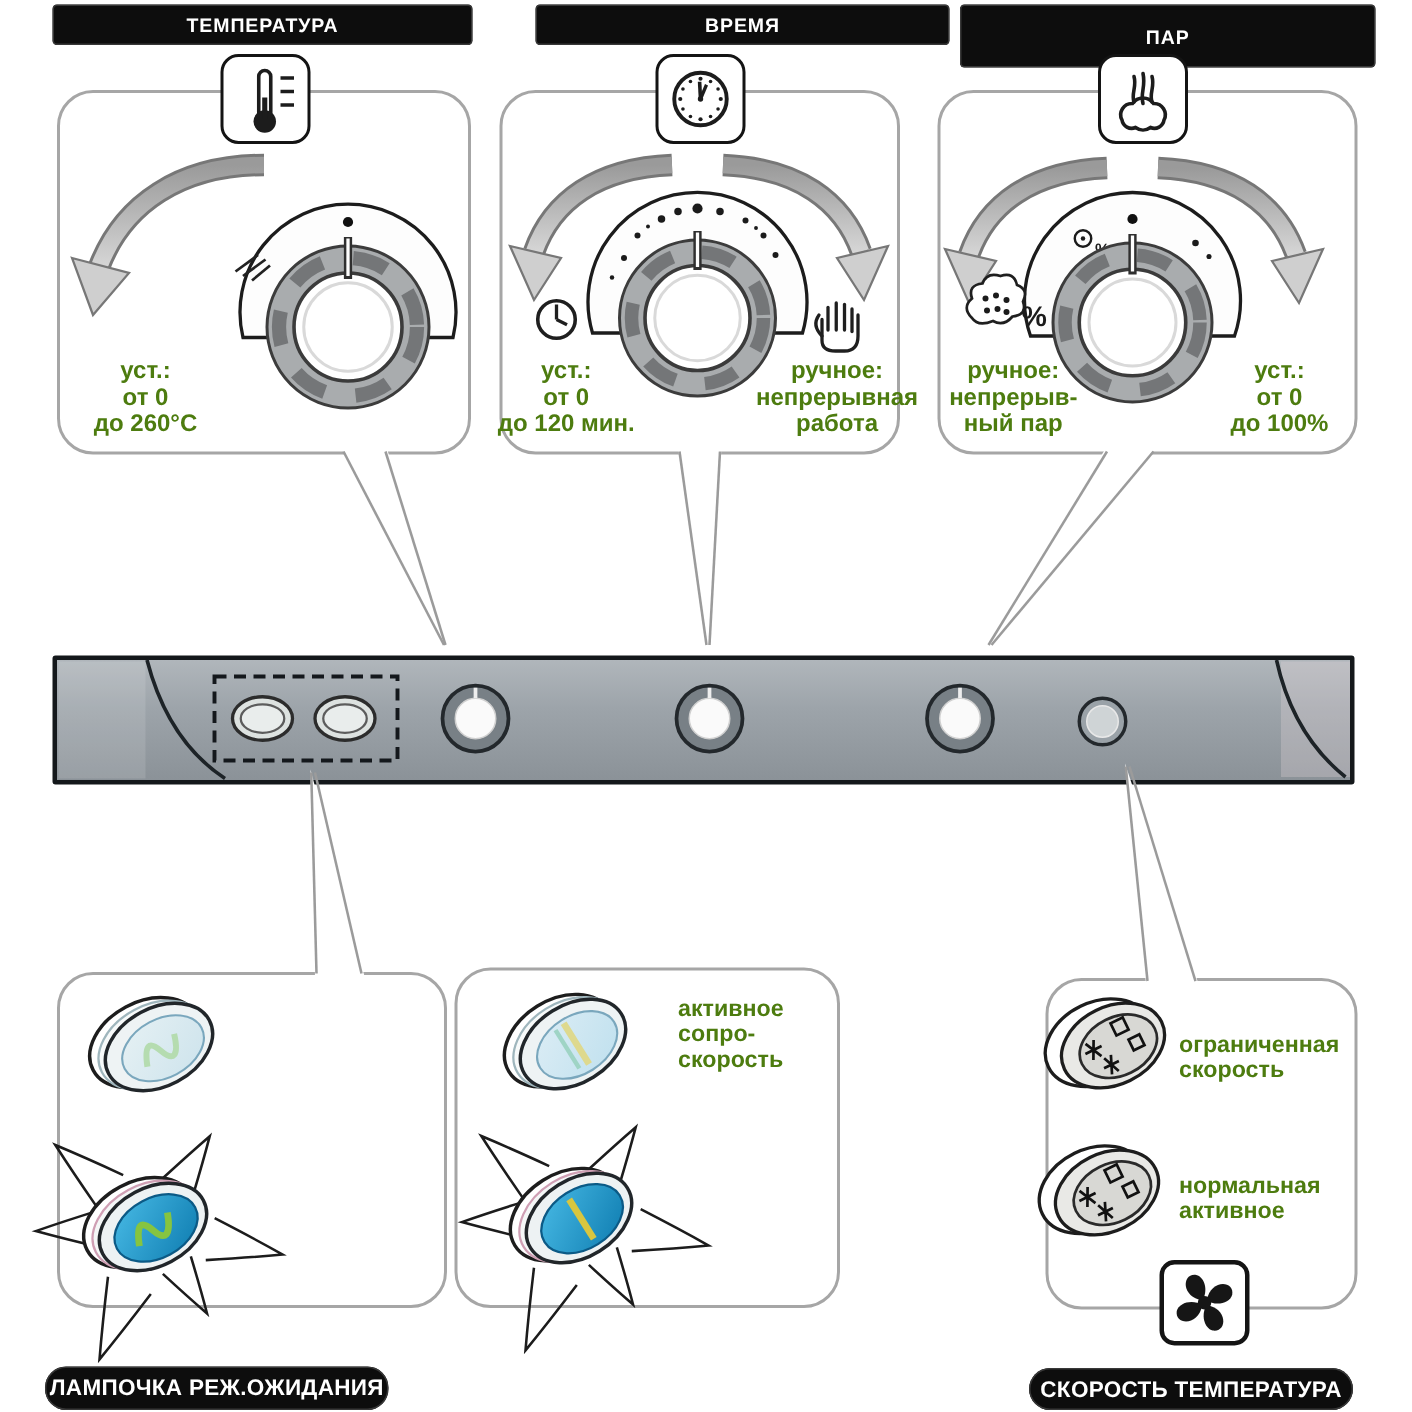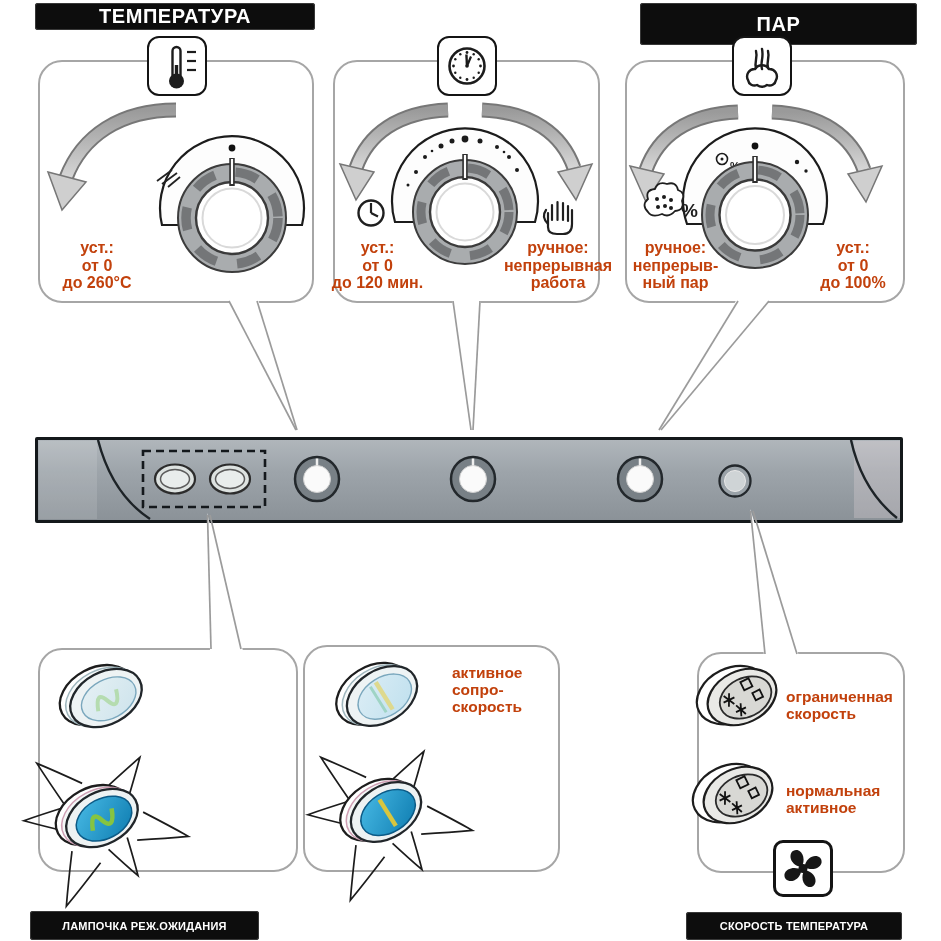--- a/index.html
+++ b/index.html
@@ -5,50 +5,51 @@
   html,body { margin:0; padding:0; background:#fff; }
   .canvas {
     position:relative; width:941px; height:941px; background:#ffffff;
     font-family:"Liberation Sans", sans-serif; overflow:hidden;
   }
   .bar {
     position:absolute; background:#0d0d0d; color:#ffffff; font-weight:bold;
     text-align:center; border-radius:3px; box-shadow: inset 0 0 0 1px #383838;
     z-index:2; display:flex; align-items:center; justify-content:center;
   }
-  .bar.top { font-size:20px; letter-spacing:.6px;text-align:center; }
-  .bar.bottom { font-size:11px; letter-spacing:.2px; }
+  .bar.top { font-size:13px; letter-spacing:.6px;text-align:center; }
+  .bar.bottom { font-size:15px; letter-spacing:.2px;border-radius:14px; }
   .callout {
     position:absolute; background:#ffffff; border:2px solid #a6a6a6;
     border-radius:24px; z-index:1;
   }
   .panelstrip {
     position:absolute; left:35px; top:437px; width:868px; height:86px;
     background:linear-gradient(180deg,#b0b6bb 0%, #9da4aa 40%, #8b9298 100%);
     border:3px solid #14181b; border-radius:2px; box-sizing:border-box; z-index:1;
   }
   .label {
-    position:absolute; font-weight:bold; color:#c2410c; font-size:16px;
+    position:absolute; font-weight:bold; color:#4d7c0f; font-size:16px;
     line-height:1.1; white-space:pre-line; z-index:4;
   }
   .label.center { text-align:center; }
   .label.small { font-size:15.5px; }
   .iconbox {
     position:absolute; width:60px; height:60px; background:#ffffff;
     border:2.5px solid #141414; border-radius:12px; z-index:6;
     display:flex; align-items:center; justify-content:center; box-sizing:border-box;
   }
   #art { position:absolute; left:0; top:0; width:941px; height:941px; z-index:5; }
 </style>
 </head>
 <body>
 
 <div class="canvas">
 
   <div class="bar top" style="left:35px; top:3px; width:280px; height:27px;">ТЕМПЕРАТУРА</div>
+  <div class="bar top" style="left:357px; top:3px; width:276px; height:27px;">ВРЕМЯ</div>
   <div class="bar top" style="left:640px; top:3px; width:277px; height:42px;">ПАР</div>
 
   <div class="callout" style="left:38px; top:60px; width:276px; height:243px; box-sizing:border-box;"></div>
   <div class="callout" style="left:333px; top:60px; width:267px; height:243px; box-sizing:border-box;"></div>
   <div class="callout" style="left:625px; top:60px; width:280px; height:243px; box-sizing:border-box;"></div>
 
   <div class="iconbox" style="left:147px; top:36px;">
     <svg width="54" height="54" viewBox="0 0 54 54">
       <rect x="22.5" y="8" width="8" height="32" rx="4" fill="#ffffff" stroke="#1c1c1c" stroke-width="2.4"></rect>
       <circle cx="26.5" cy="42" r="7.5" fill="#1c1c1c"></circle>

